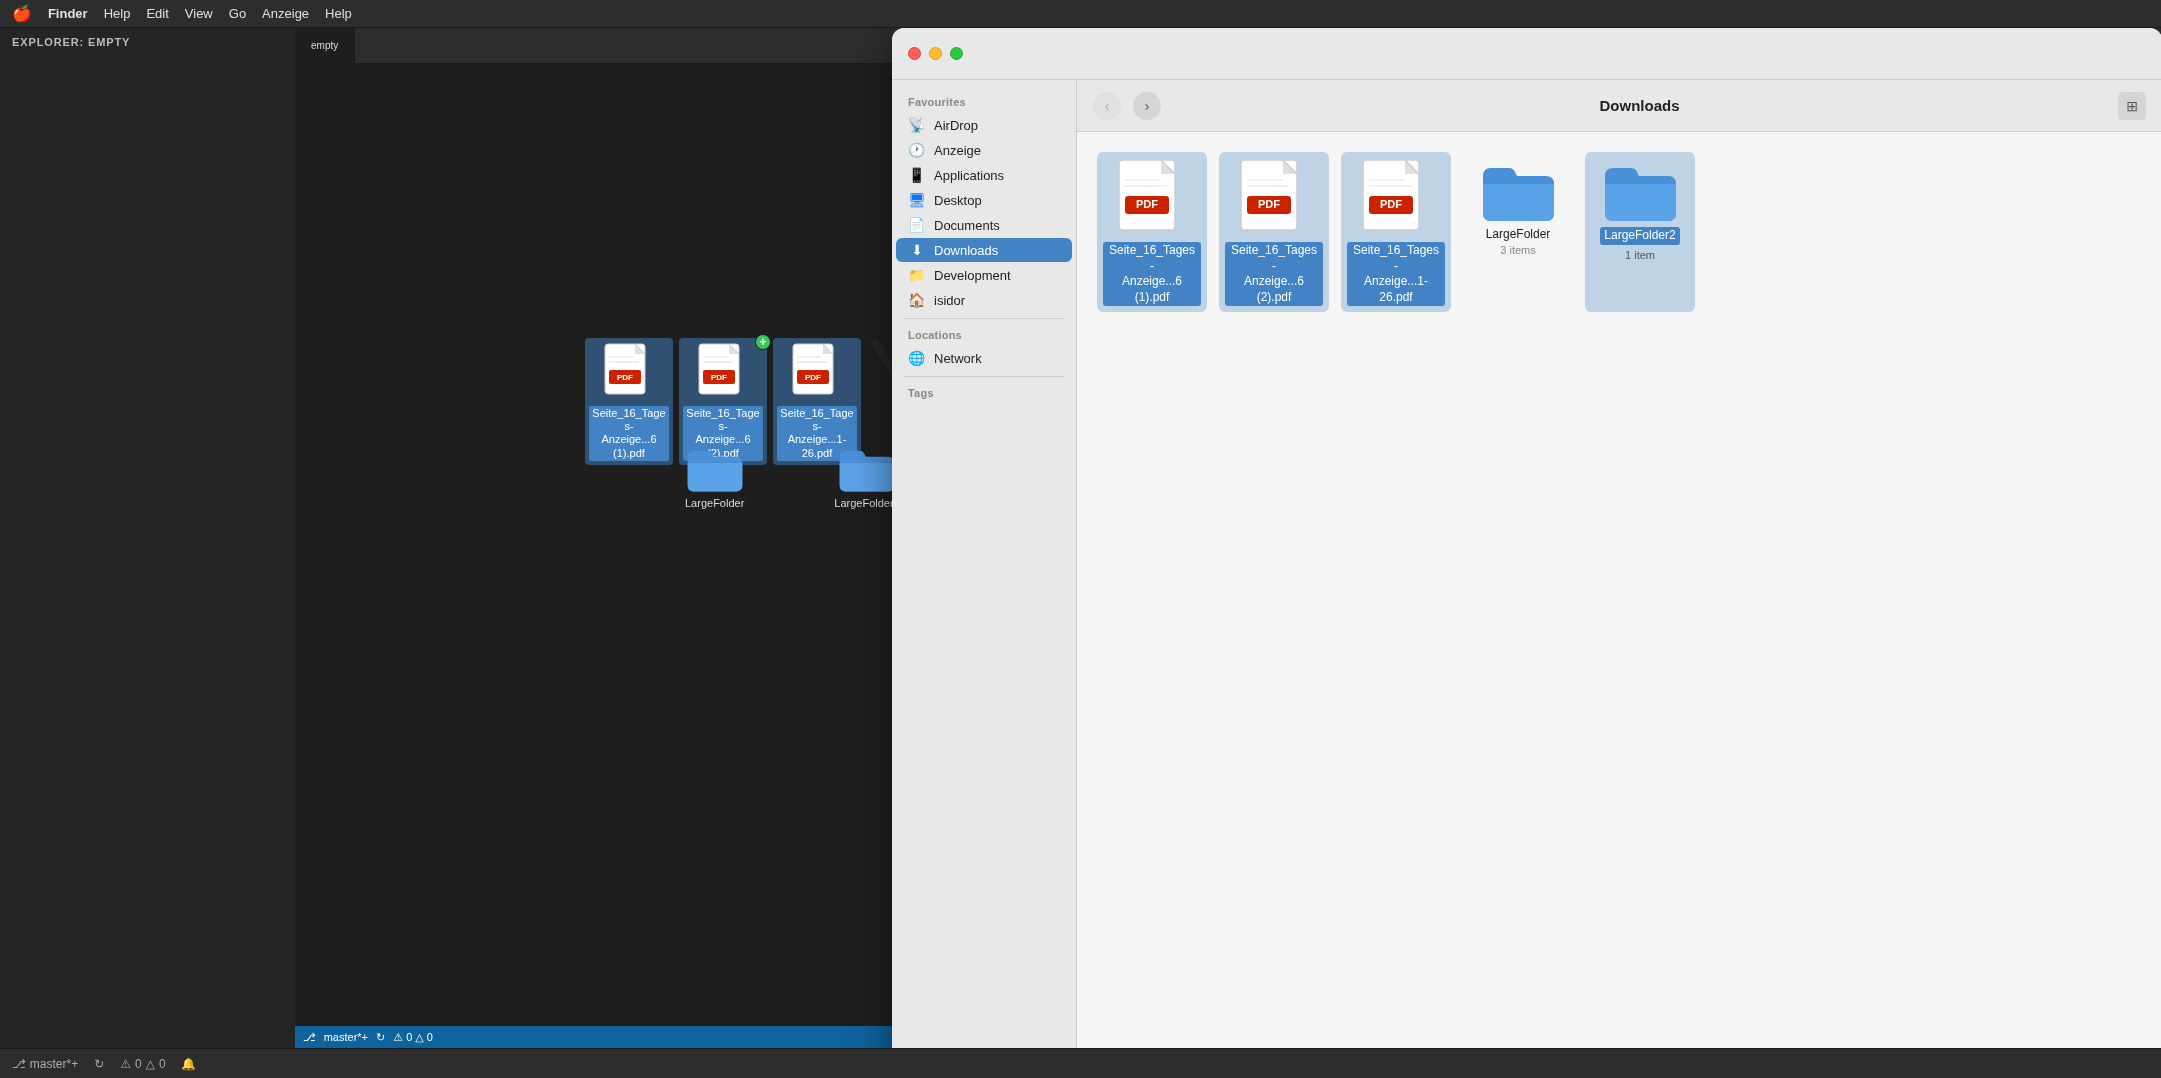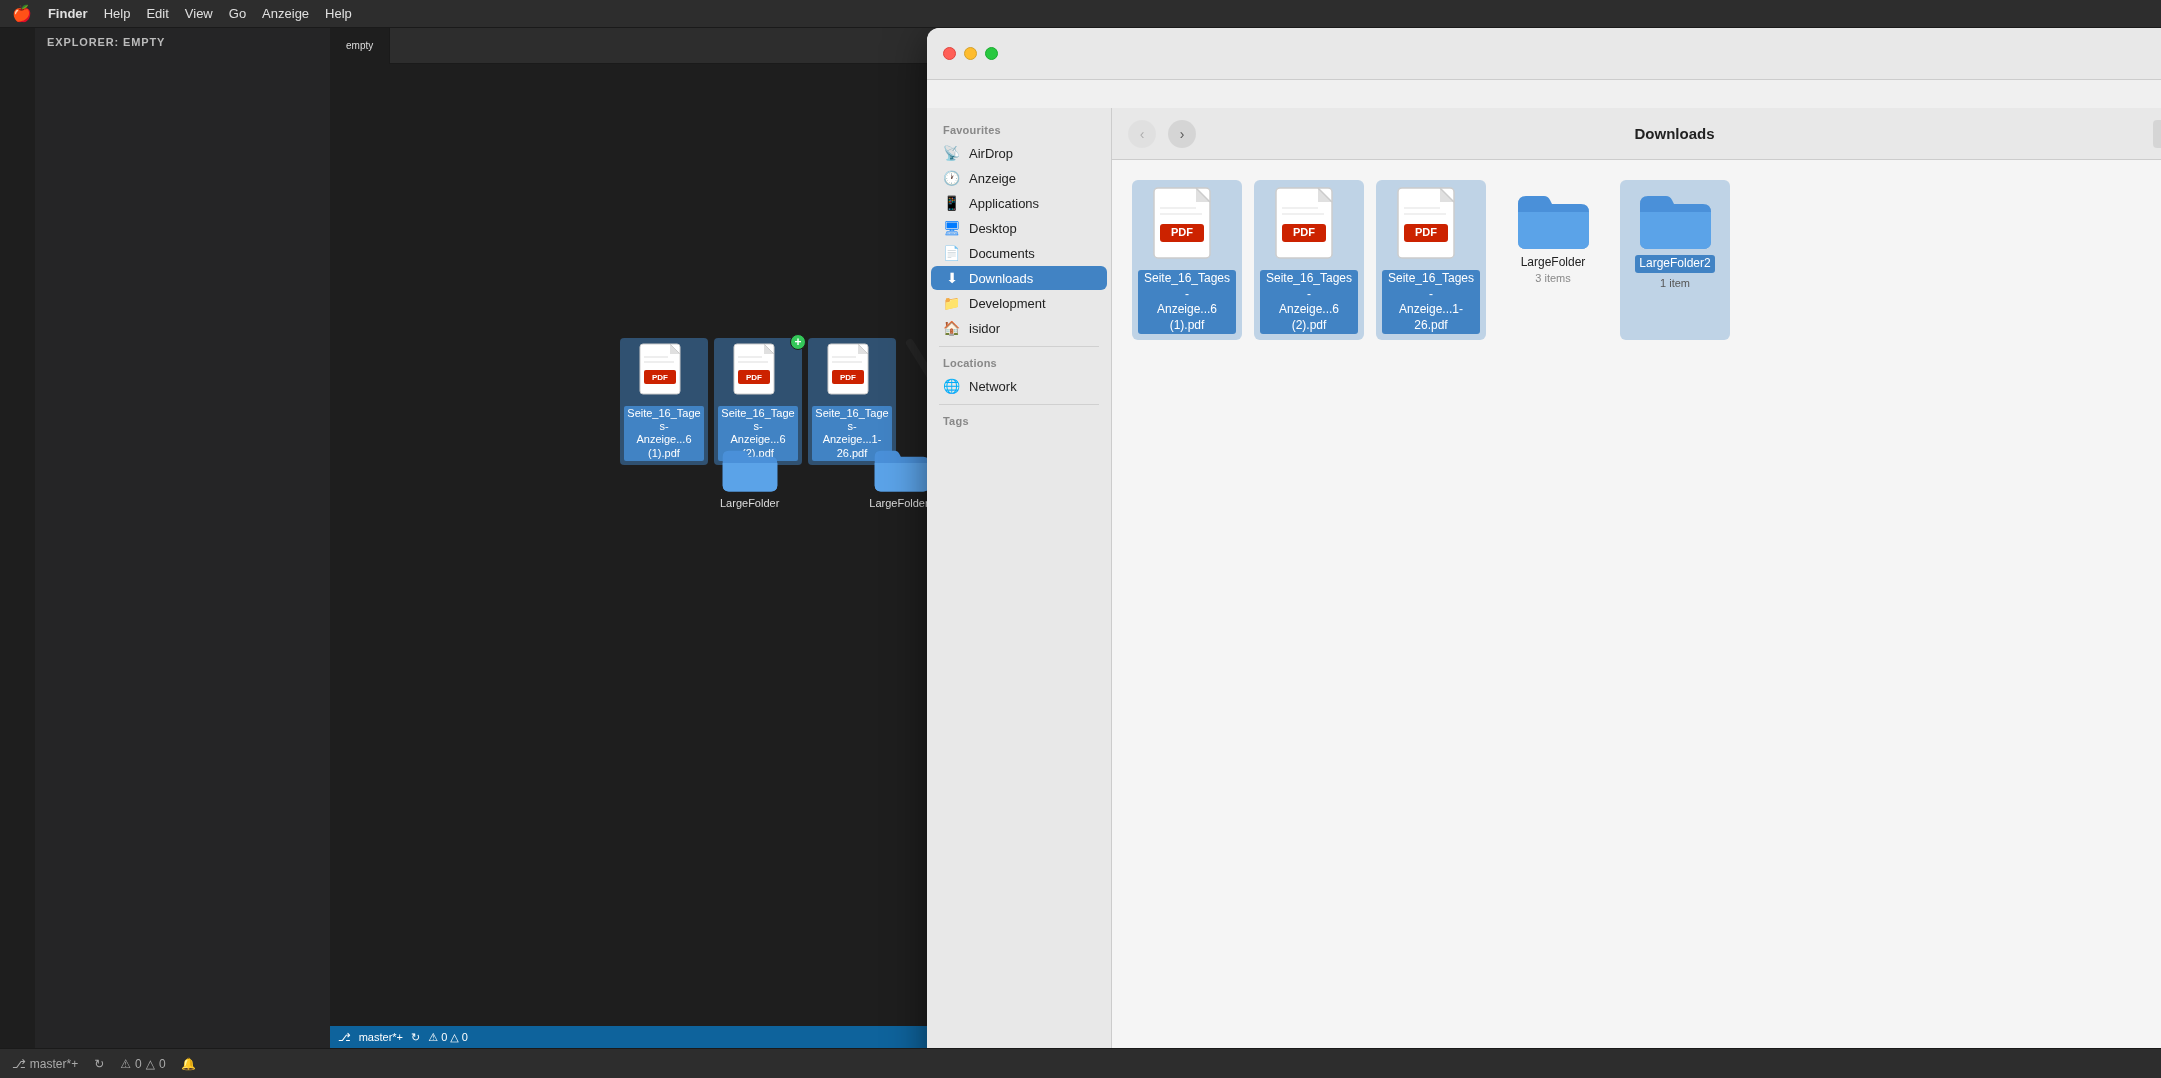--- a/index.html
+++ b/index.html
@@ -34,21 +34,20 @@
       cursor: default;
     }
     .menubar-item.bold { font-weight: 600; }
 
     
     .main-content {
       flex: 1;
       display: flex;
       position: relative;
       overflow: hidden;
-      margin-left: 35px;
     }
 
     
     .vscode-panel {
       width: 295px;
       background: #252526;
       display: flex;
       flex-direction: column;
       flex-shrink: 0;
     }
@@ -219,21 +218,20 @@
       top: 0;
       left: 892px;
       width: 1270px;
       height: 1048px;
       background: #f0f0f0;
       border-radius: 12px 12px 0 0;
       box-shadow: 0 8px 40px rgba(0,0,0,0.5);
       display: flex;
       flex-direction: column;
       overflow: hidden;
-      gap: 28px;
     }
 
     
     .finder-titlebar {
       height: 52px;
       background: #e8e8e8;
       border-bottom: 1px solid #ccc;
       border-radius: 12px 12px 0 0;
       display: flex;
       align-items: center;

